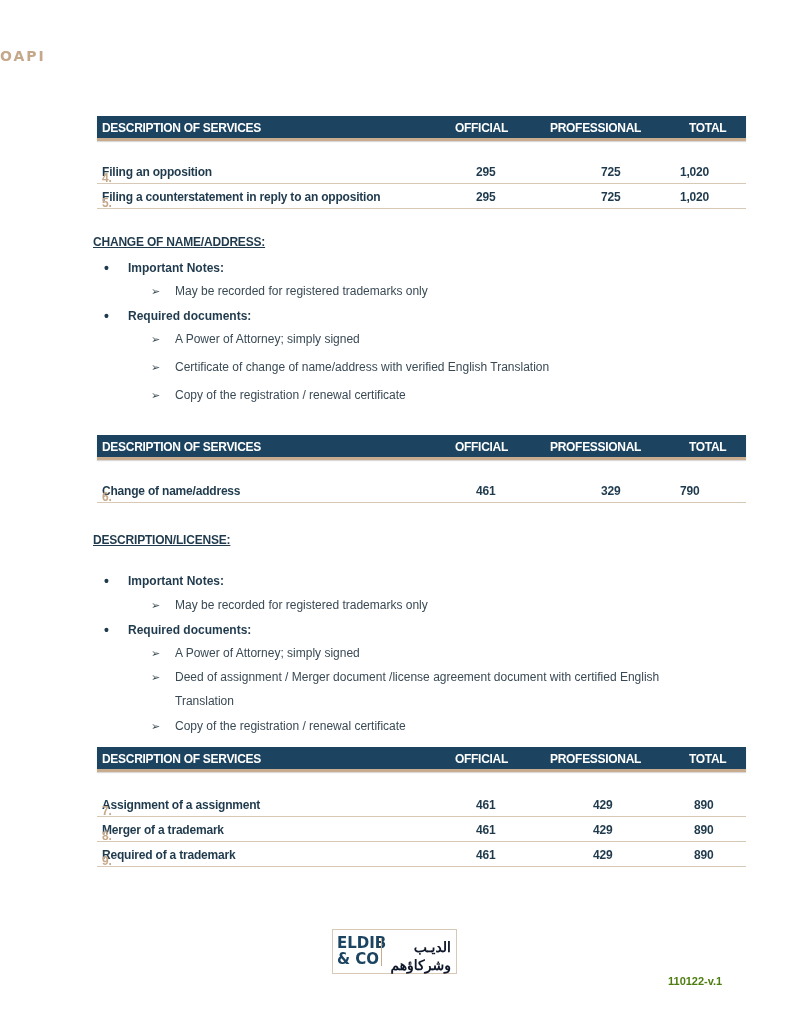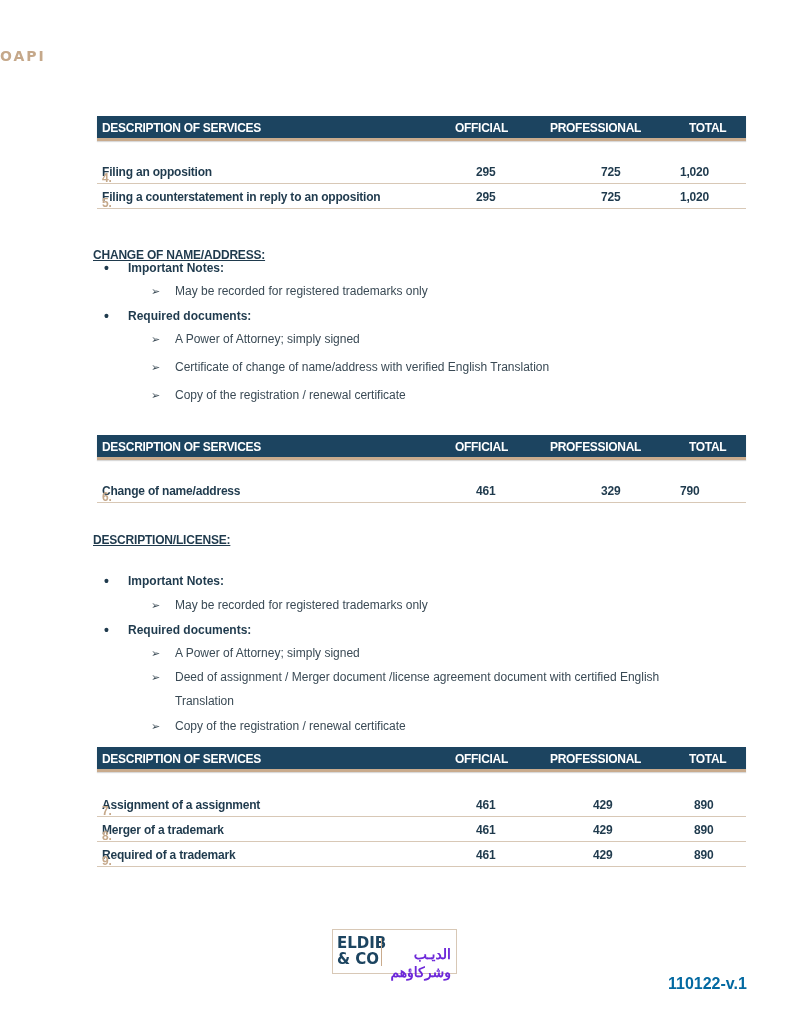--- a/index.html
+++ b/index.html
@@ -50,26 +50,26 @@
     .logo {
       position: absolute; left: 332px; top: 929px; width: 125px; height: 45px;
       border: 1px solid #d8c8b6; box-sizing: border-box; background: #fff;
     }
     .logo .en {
       position: absolute; left: 4px; top: 5px; font-weight: bold; font-size: 15px;
       line-height: 16px; color: #1c4460; font-family: "DejaVu Sans", sans-serif;
     }
     .logo .sep { position: absolute; left: 48px; top: 8px; width: 1px; height: 28px; background: #c9ab8d; }
     .logo .ar {
-      position: absolute; right: 5px; top: 16px; font-size: 14px; line-height: 18px;
-      color: #6d28d9; text-align: right; direction: rtl; font-family: Liberation Serif, serif;
+      position: absolute; right: 5px; top: 8px; font-size: 14px; line-height: 18px;
+      color: #0f172a; text-align: right; direction: rtl; font-family: Liberation Sans, sans-serif;
       font-weight: bold;
     }
     .version {
-      position: absolute; left: 668px; top: 975px; font-weight: bold; font-size: 16px; color: #0369a1; text-align: right;
+      position: absolute; left: 668px; top: 975px; font-weight: bold; font-size: 11px; color: #4d7c0f; text-align: right;
     }
   </style>
 </head>
 <body>
 
 <div class="page-title">OAPI</div>
 
 <div class="table" style="top:116px;">
   <div class="thead">
     <span class="th-desc">DESCRIPTION OF SERVICES</span>
@@ -85,21 +85,21 @@
     <span class="c-tot">1,020</span>
   </div>
   <div class="row">
     <span class="c-desc"><span class="num">5.</span> <span style="position:static">Filing a counterstatement in reply to an opposition</span></span>
     <span class="c-off">295</span>
     <span class="c-pro">725</span>
     <span class="c-tot">1,020</span>
   </div>
 </div>
 
-<div class="section-heading" style="top:248px;">CHANGE OF NAME/ADDRESS:</div>
+<div class="section-heading" style="top:235px;">CHANGE OF NAME/ADDRESS:</div>
 <div class="bullet" style="top:261px;">
   <span class="dot">•</span>
   <span class="label">Important Notes:</span>
 </div>
 <div class="sub" style="top:285px;">
   <span class="arrow">➢</span>
   <span class="text">May be recorded for registered trademarks only</span>
 </div>
 <div class="bullet" style="top:309px;">
   <span class="dot">•</span>

